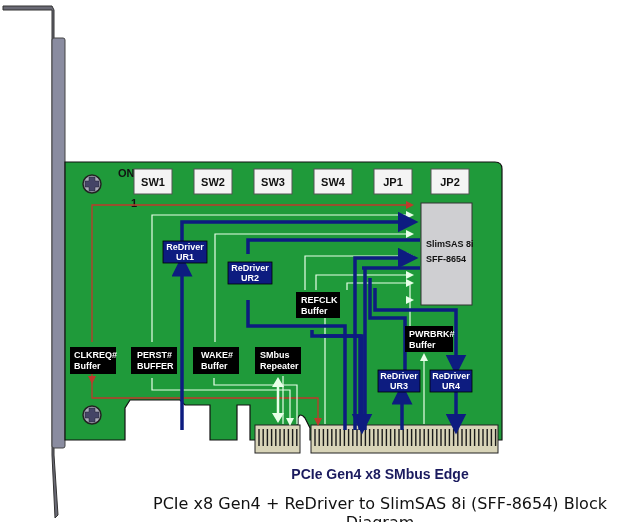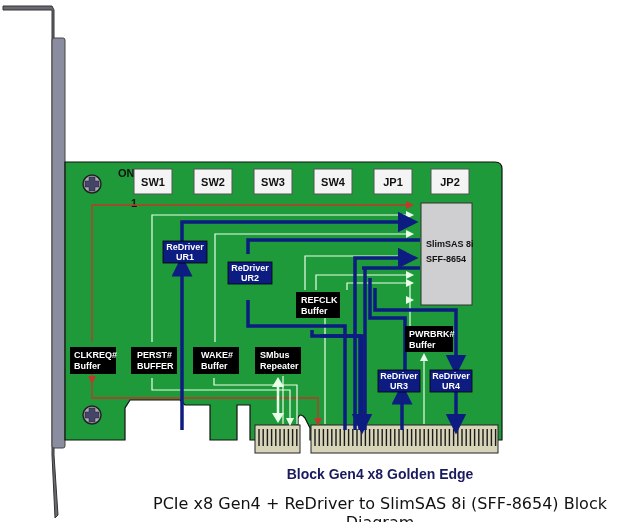--- a/index.html
+++ b/index.html
@@ -227,14 +227,14 @@
     <text class="lbl" x="201" y="358">WAKE#</text>
     <text class="lbl" x="201" y="369">Buffer</text>
   </g>
   <g>
     <rect x="255" y="347" width="46" height="27" fill="#000"></rect>
     <text class="lbl" x="260" y="358">SMbus</text>
     <text class="lbl" x="260" y="369">Repeater</text>
   </g>
 </svg>
 
-<div id="edge-label" class="cap">Block Gen4 x8 Golden Edge</div>
+<div id="edge-label" class="cap">PCIe Gen4 x8 SMbus Edge</div>
 <div id="caption" class="cap">PCIe x8 Gen4 + ReDriver to SlimSAS 8i (SFF-8654) Block Diagram</div>
 
 </body></html>

